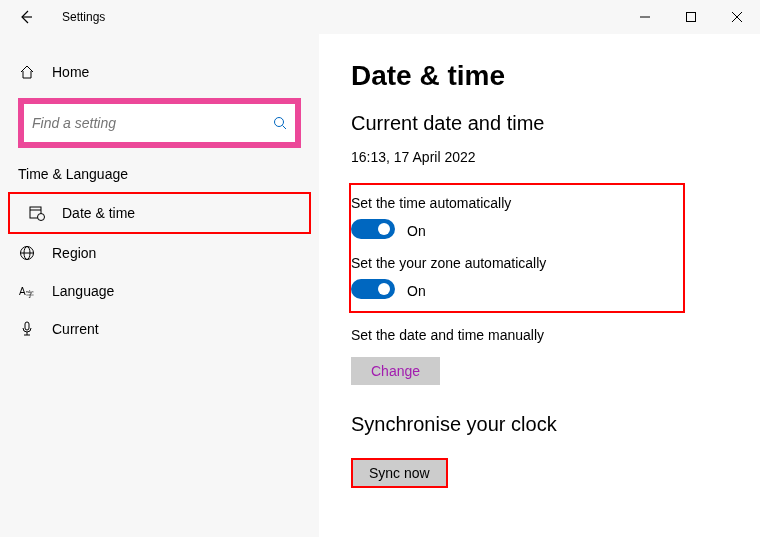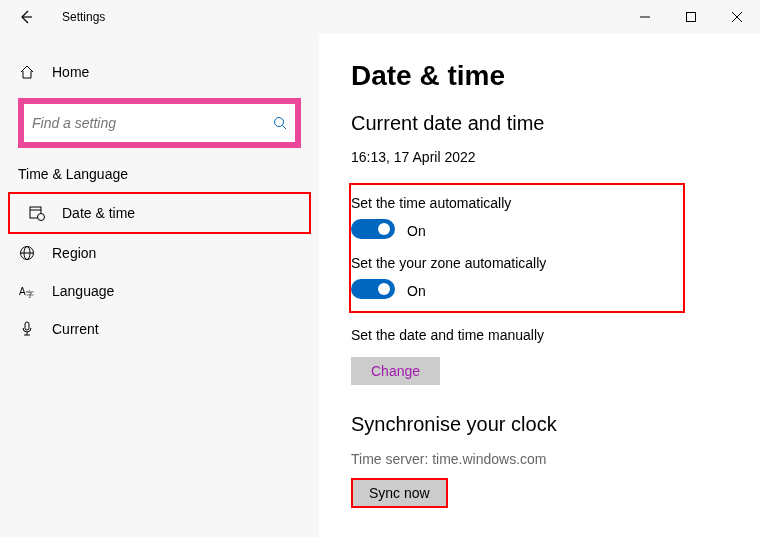--- a/index.html
+++ b/index.html
@@ -320,17 +320,16 @@
       </div>
     </div>
 
     <div class="manual">
       <div class="setting-label">Set the date and time manually</div>
       <button class="btn-disabled">Change</button>
     </div>
 
     <div class="sync-section">
       <h2>Synchronise your clock</h2>
-      <div class="sync-info">Time server: time.windows.com</div>
       <button class="sync-btn">Sync now</button>
     </div>
   </div>
 </div>
 
 </body></html>

